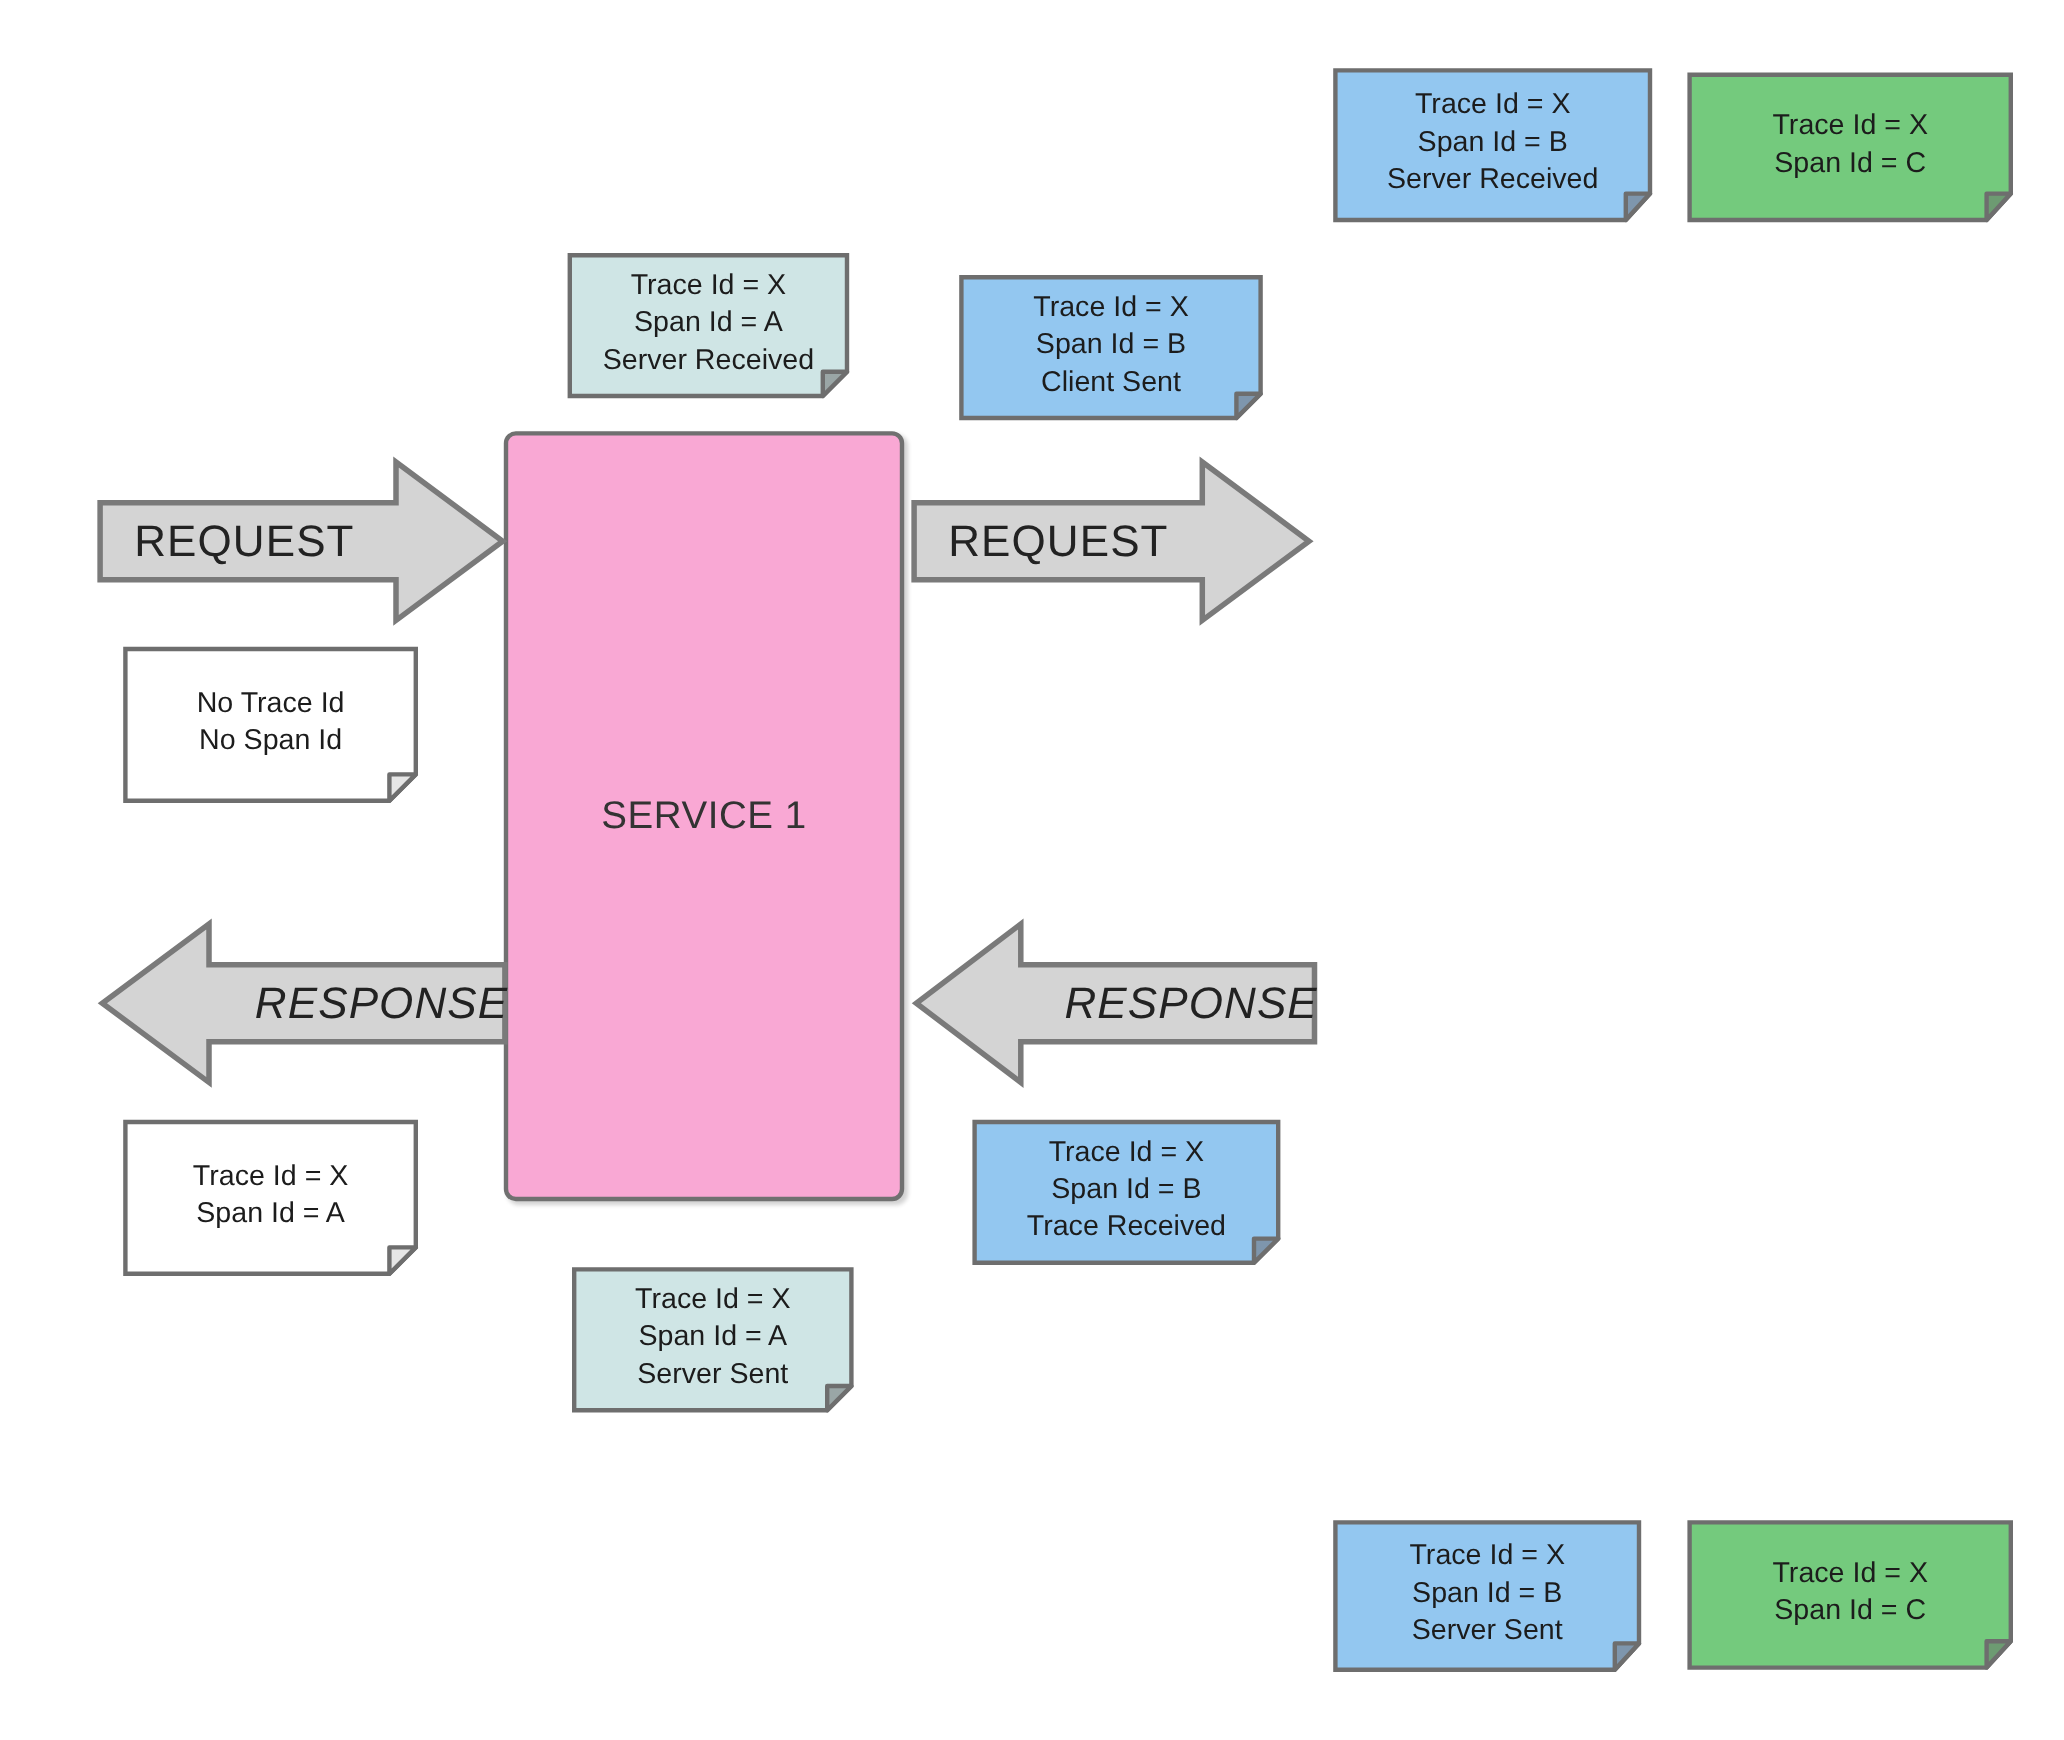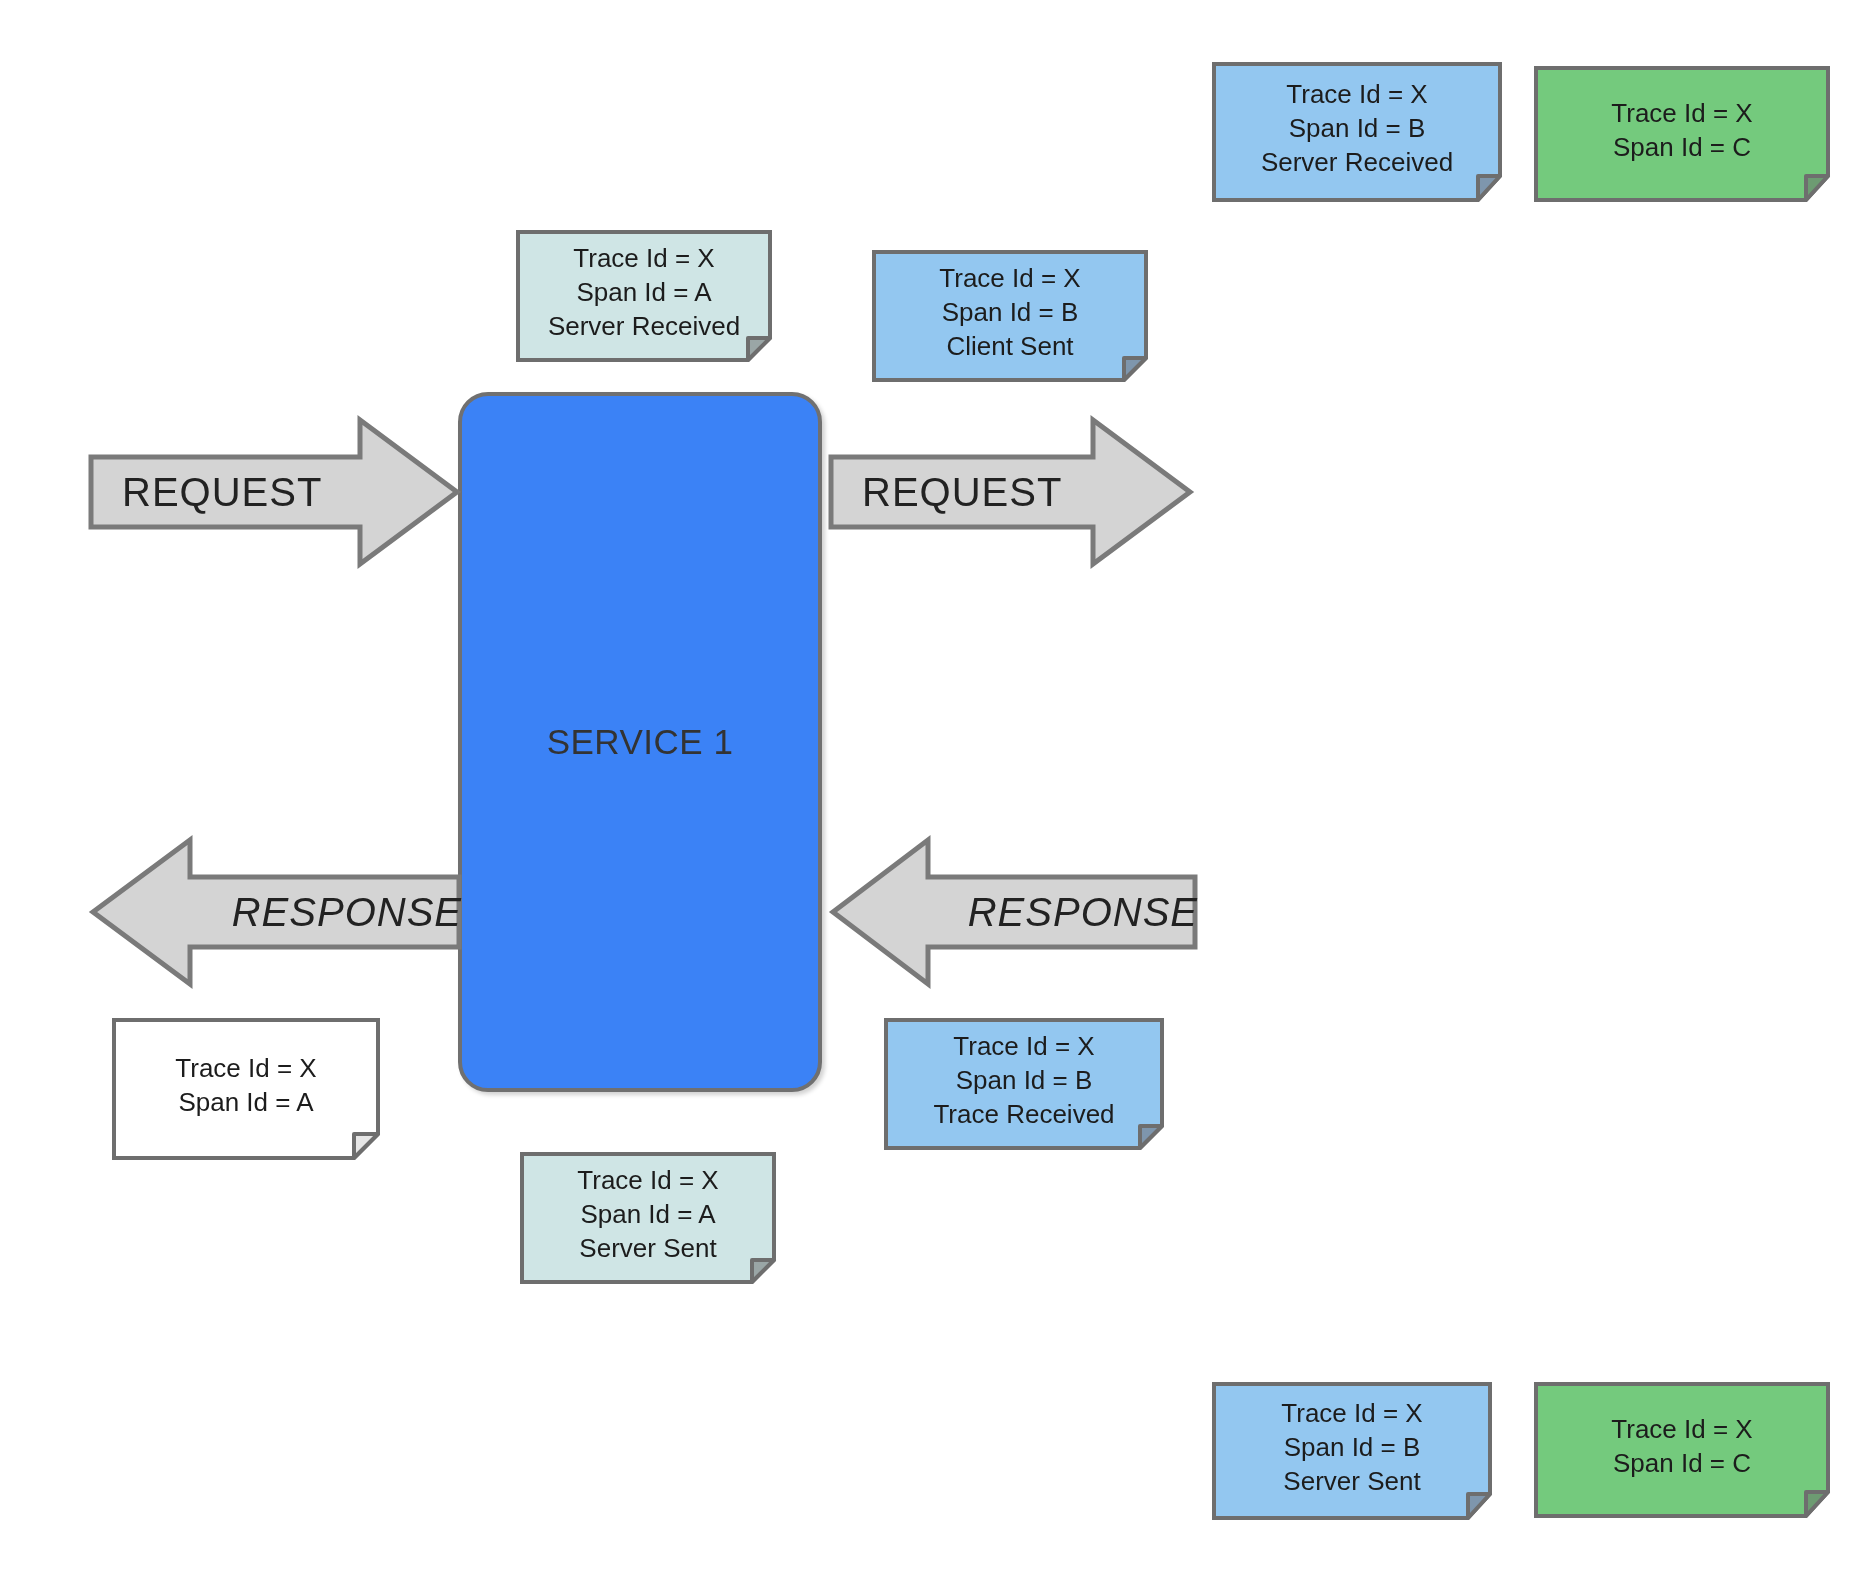--- a/index.html
+++ b/index.html
@@ -14,23 +14,23 @@
     position: relative;
     width: 1876px;
     height: 1582px;
     background: #ffffff;
     overflow: hidden;
   }
 
   
   .service {
     position: absolute;
-    background: #3b82f6;
+    background: #f9a8d4;
     border: 4px solid #707070;
-    border-radius: 30px;
+    border-radius: 11px;
     box-sizing: border-box;
     box-shadow: 3px 3px 4px rgba(0,0,0,0.18);
     display: flex;
     align-items: center;
     justify-content: center;
   }
   .service-label {
     font-size: 35px;
     color: #333333;
     letter-spacing: 0.5px;
@@ -115,20 +115,30 @@
     <div class="arrow-text">REQUEST</div>
   </div>
 
   <div class="arrow left" style="left:828px; top:832px; width:370px; height:160px;">
     <svg width="370" height="160" viewBox="0 0 370 160">
       <polygon points="367,45 100,45 100,8 5,80 100,152 100,115 367,115" fill="#d4d4d4" stroke="#7a7a7a" stroke-width="5" stroke-linejoin="miter"></polygon>
     </svg>
     <div class="arrow-text">RESPONSE</div>
   </div>
 
+  <div class="note" style="left:112px; top:588px; width:268px; height:142px;">
+    <svg width="268" height="142" viewBox="0 0 268 142">
+      <path d="M2,2 H266 V116 L242,140 H2 Z" fill="#ffffff" stroke="#6e6e6e" stroke-width="4"></path>
+      <path d="M266,116 H242 V140 Z" fill="#e6e6e6" stroke="#6e6e6e" stroke-width="4" stroke-linejoin="round"></path>
+    </svg>
+    <div class="note-text">
+      <span>No Trace Id</span>
+      <span>No Span Id</span>
+    </div>
+  </div>
 
   <div class="note" style="left:112px; top:1018px; width:268px; height:142px;">
     <svg width="268" height="142" viewBox="0 0 268 142">
       <path d="M2,2 H266 V116 L242,140 H2 Z" fill="#ffffff" stroke="#6e6e6e" stroke-width="4"></path>
       <path d="M266,116 H242 V140 Z" fill="#e6e6e6" stroke="#6e6e6e" stroke-width="4" stroke-linejoin="round"></path>
     </svg>
     <div class="note-text">
       <span>Trace Id = X</span>
       <span>Span Id = A</span>
     </div>

